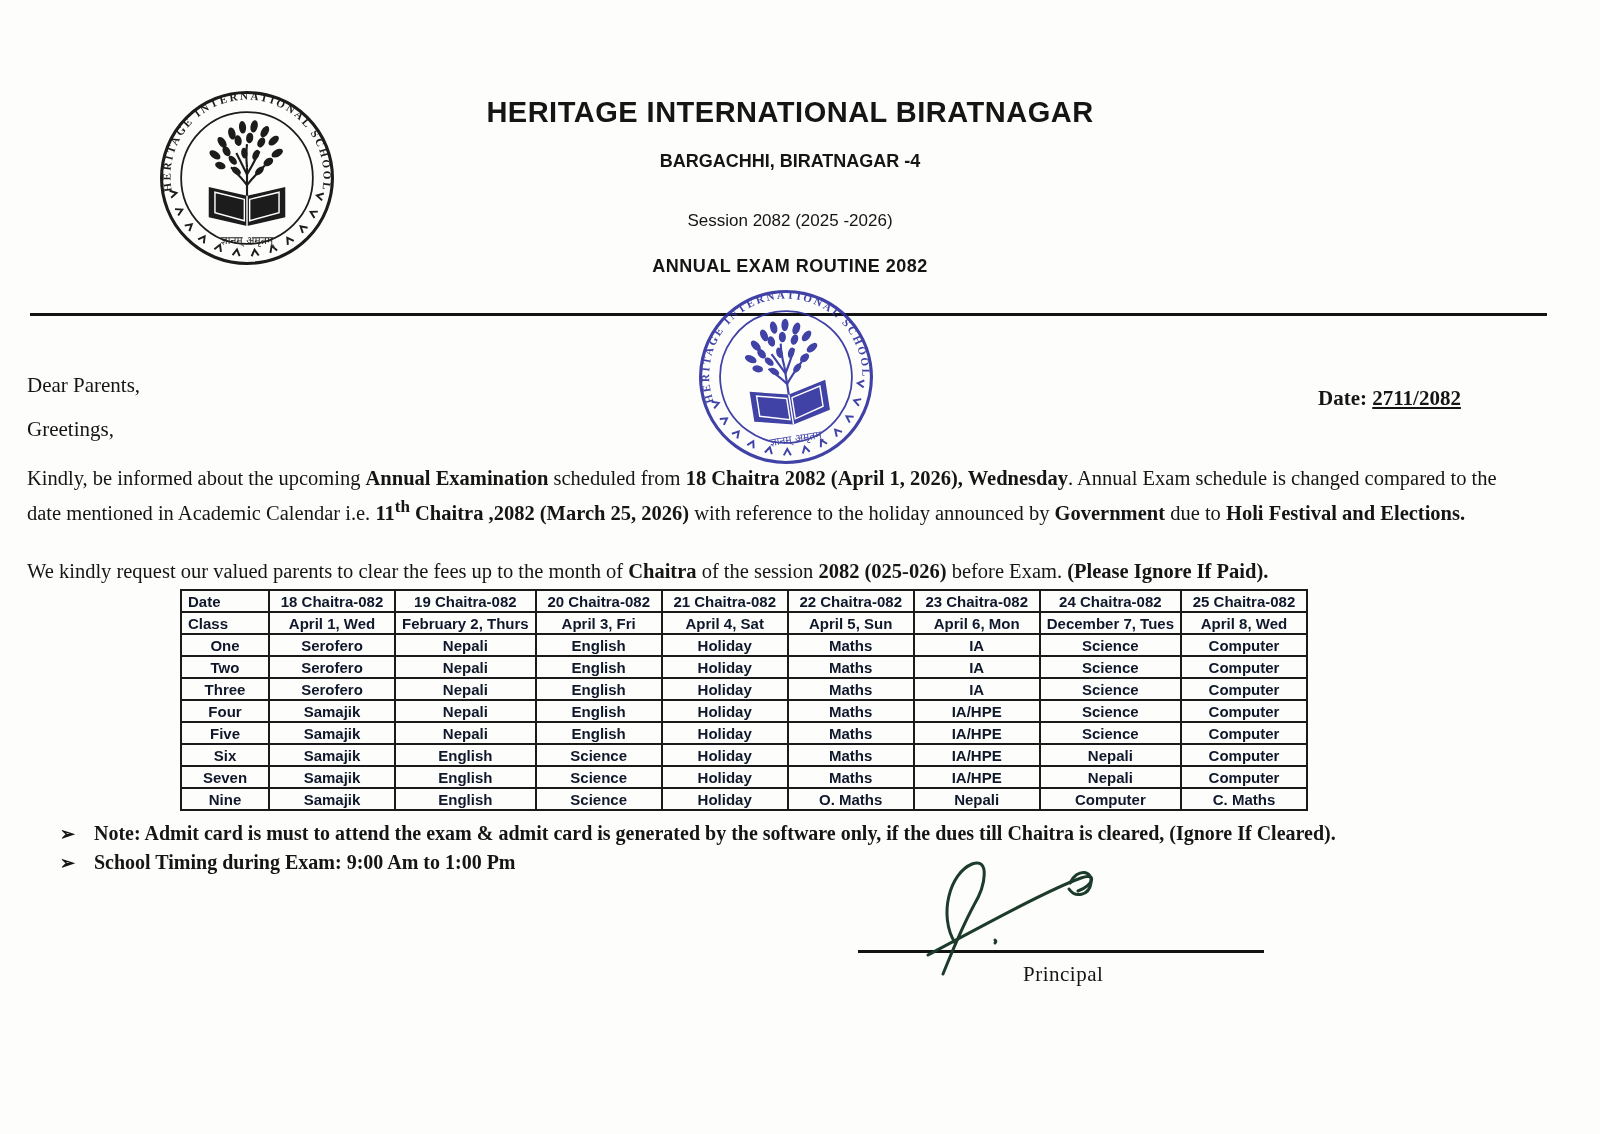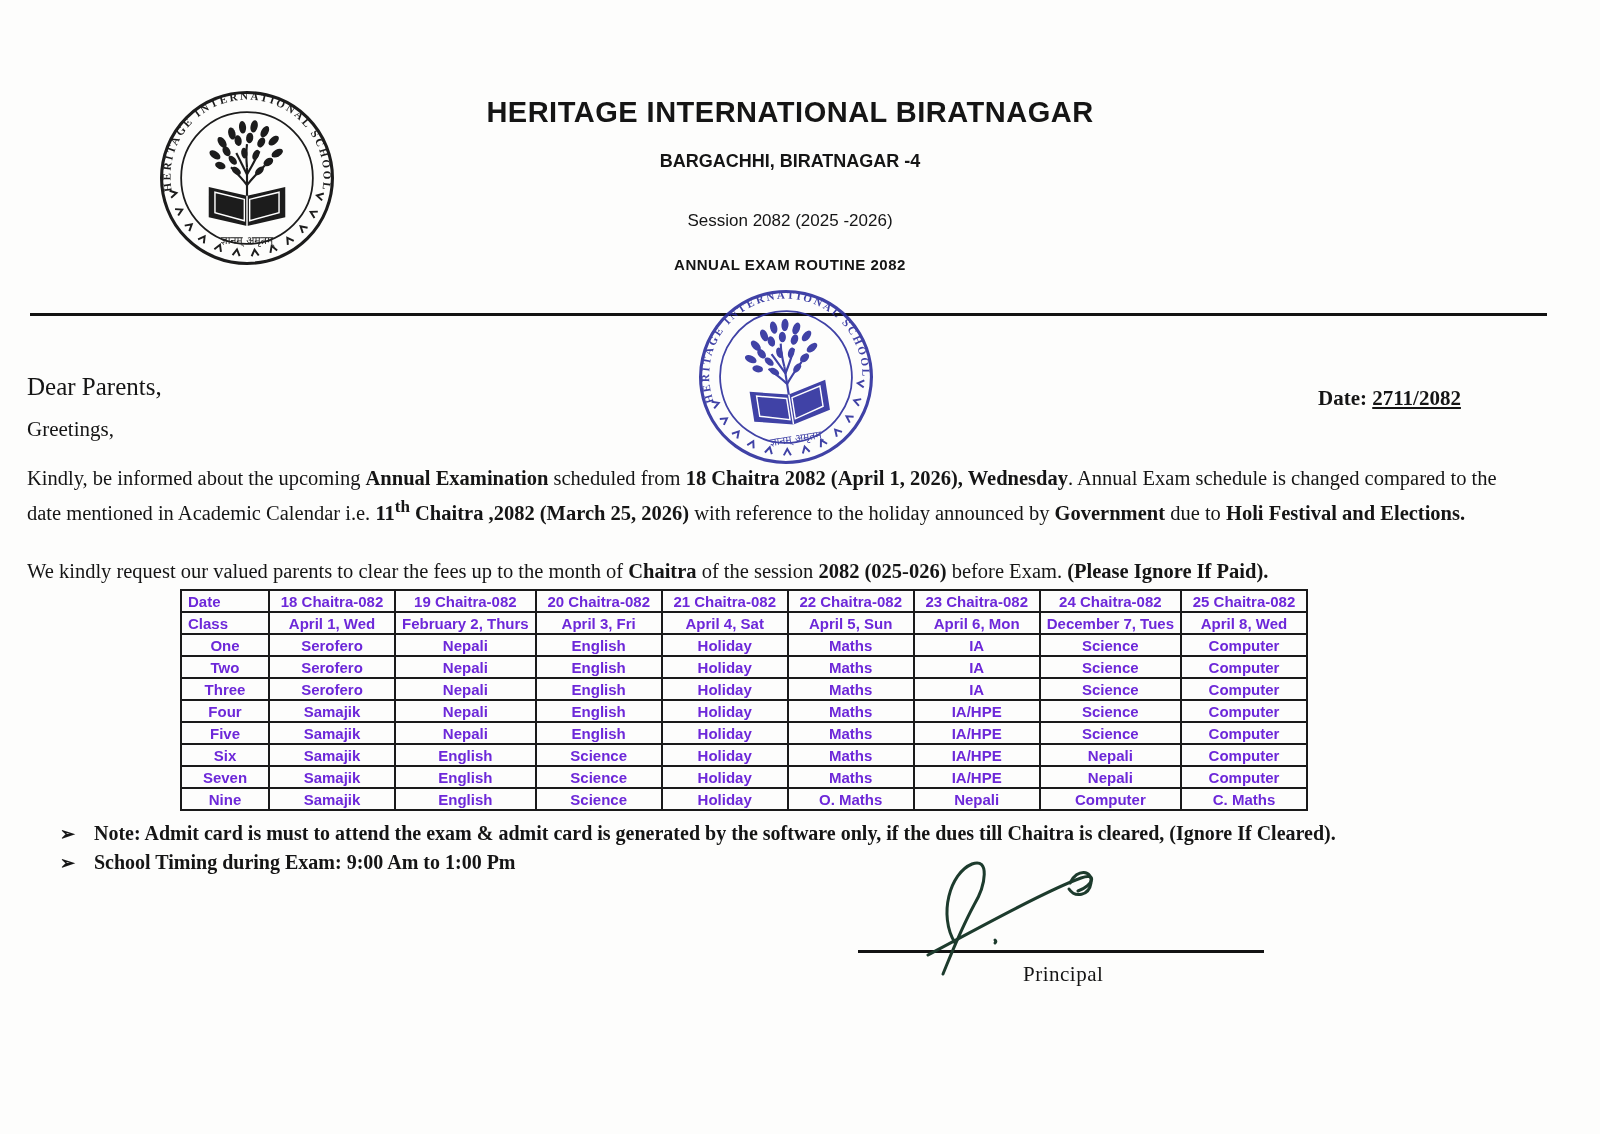--- a/index.html
+++ b/index.html
@@ -4,38 +4,38 @@
 <style>
   * { margin:0; padding:0; box-sizing:border-box; }
   body { width:1600px; height:1134px; background:#f4f4f2; font-family:"Liberation Serif", serif; color:#151515; }
   .page { position:relative; width:1600px; height:1134px; background:#fdfdfc; overflow:hidden; }
 
   
   .head-block { position:absolute; left:0; top:96px; width:1580px; text-align:center; font-family:"Liberation Sans", sans-serif; }
   .school-name { font-size:29px; font-weight:bold; letter-spacing:.5px; }
   .school-address { font-size:18px; font-weight:bold; margin-top:22px; }
   .school-session { font-size:17px; font-weight:normal; margin-top:39px; }
-  .doc-title { font-size:15px; font-weight:bold; margin-top:25px; letter-spacing:.5px; }
+  .doc-title { font-size:18px; font-weight:bold; margin-top:25px; letter-spacing:.5px; }
 
   .logo { position:absolute; left:158px; top:78px; width:178px; height:200px; color:#1c1c1c; }
   .stamp { position:absolute; left:693px; top:288px; width:186px; height:178px; color:#2c2e9d; opacity:.9; transform:rotate(-9deg); z-index:5; }
 
   .rule { position:absolute; left:30px; top:313px; width:1517px; height:3px; background:#121212; }
 
   .date-line { position:absolute; left:1318px; top:338px; font-size:21px; font-weight:bold;margin-top:48px; }
   .date-line .v { text-decoration:underline; }
 
-  .salutation { position:absolute; left:27px; top:373px; font-size:25px; }
+  .salutation { position:absolute; left:27px; top:373px; font-size:21px; }
   .greeting   { position:absolute; left:27px; top:417px; font-size:21px; }
 
   .para1 { position:absolute; left:27px; top:462px; width:1505px; font-size:20.5px; line-height:1.58; }
   .para2 { position:absolute; left:27px; top:560px; width:1505px; font-size:20.5px; }
 
   
-  .exam-table { position:absolute; left:180px; top:589px; border-collapse:collapse; font-family:"Liberation Sans", sans-serif; font-size:15px; font-weight:bold; color:#6d28d9; }
+  .exam-table { position:absolute; left:180px; top:589px; border-collapse:collapse; font-family:"Liberation Sans", sans-serif; font-size:15px; font-weight:bold; color:#0f172a; }
   .exam-table td, .exam-table th { border:2px solid #1a1a1a; padding:0 6px; height:22px; text-align:center; white-space:nowrap; }
   .exam-table th { font-weight:bold; }
   .exam-table .corner { text-align:left; width:88px; }
   .exam-table th.d { min-width:126px; }
 
   
   .note { position:absolute; left:60px; font-size:20px; font-weight:bold; width:1480px; }
   .note .bullet { display:inline-block; width:34px; font-size:18px; }
   .note1 { top:822px; }
   .note2 { top:851px; }

